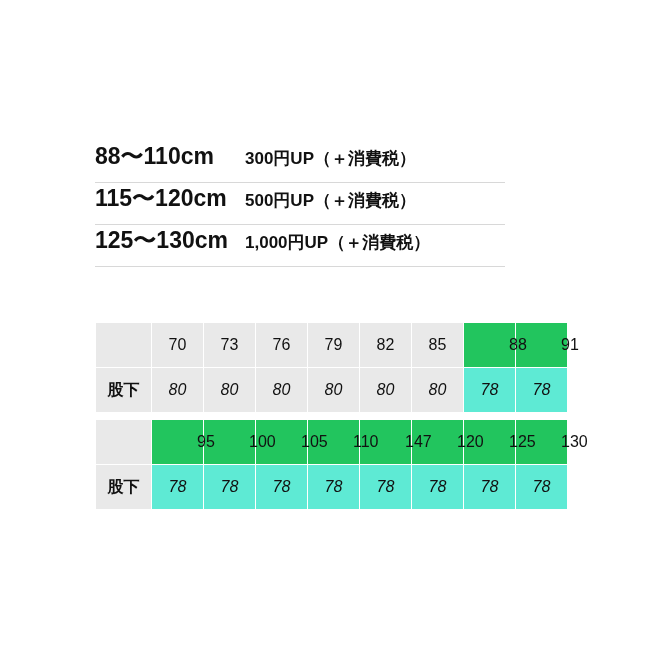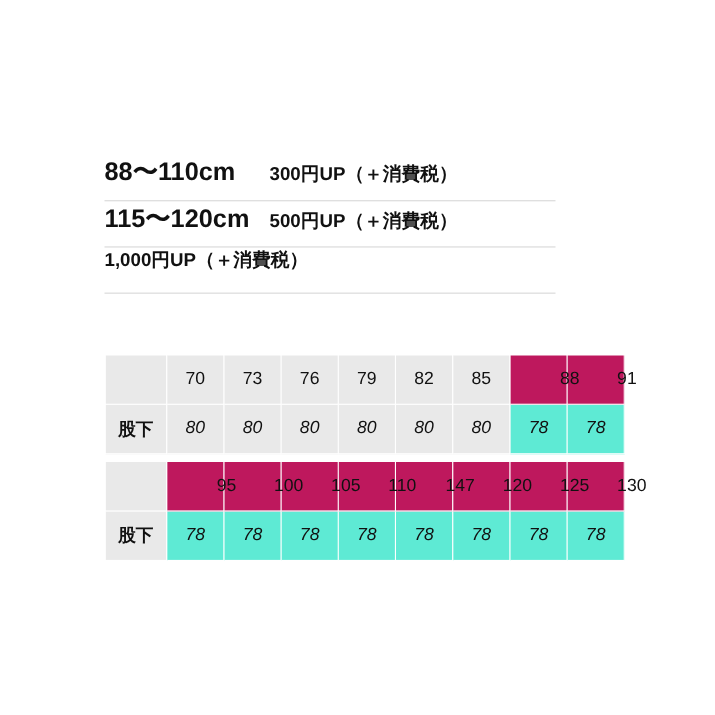--- a/index.html
+++ b/index.html
@@ -73,21 +73,21 @@
   }
   
   table.size-table col.label-col { width: 56px; }
   table.size-table col.data-col  { width: 52px; }
 
   td.hdr {
     background: #e9e9e9;
     font-weight: 400;
   }
   td.hdr.blue {
-    background: #be185d;
+    background: #22c55e;
     padding-left: 45px;
   }
   td.rowlabel {
     background: #e9e9e9;
     font-weight: 700;
     font-size: 20px;
   }
   td.val {
     background: #e9e9e9;
     font-weight: 400;
@@ -112,20 +112,21 @@
   <div class="price-list">
     <div class="price-row">
       <span class="price-size">88〜110cm</span>
       <span class="price-amount">300円UP（＋消費税）</span>
     </div>
     <div class="price-row">
       <span class="price-size">115〜120cm</span>
       <span class="price-amount">500円UP（＋消費税）</span>
     </div>
     <div class="price-row">
+      <span class="price-size">125〜130cm</span>
       <span class="price-amount">1,000円UP（＋消費税）</span>
     </div>
   </div>
 
   <div class="size-tables">
 
     <table class="size-table">
       <colgroup>
         <col class="label-col">
         <col class="data-col">

